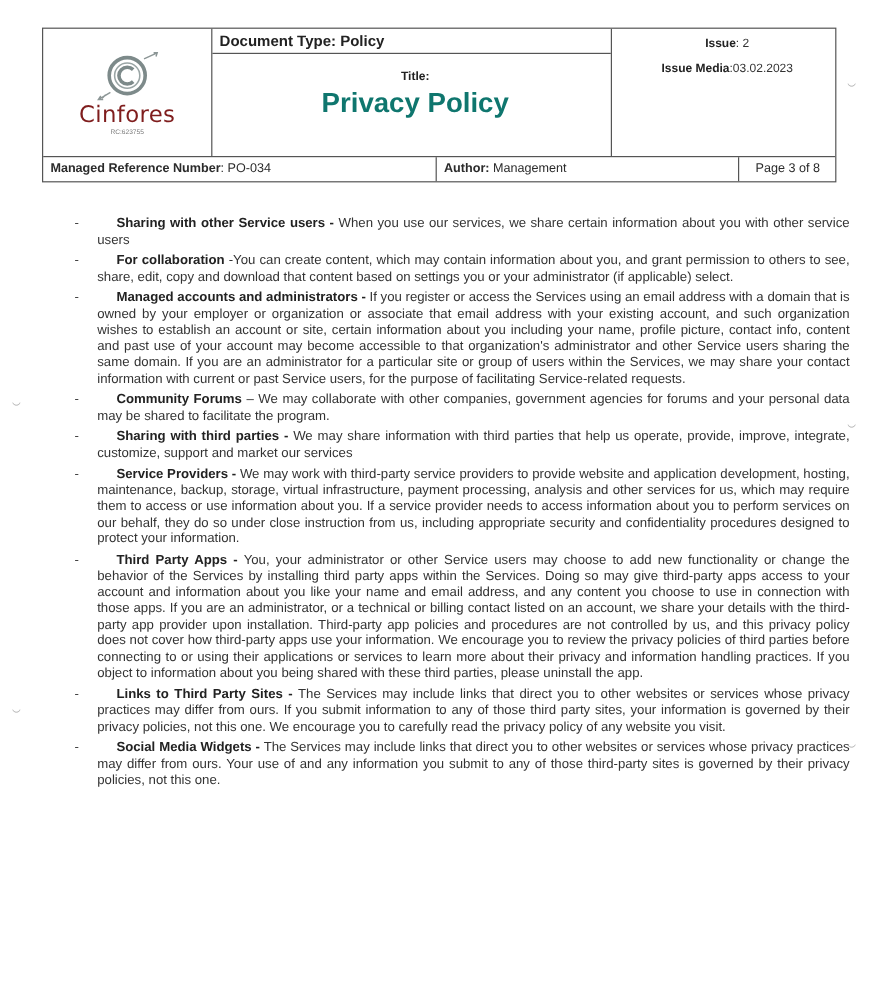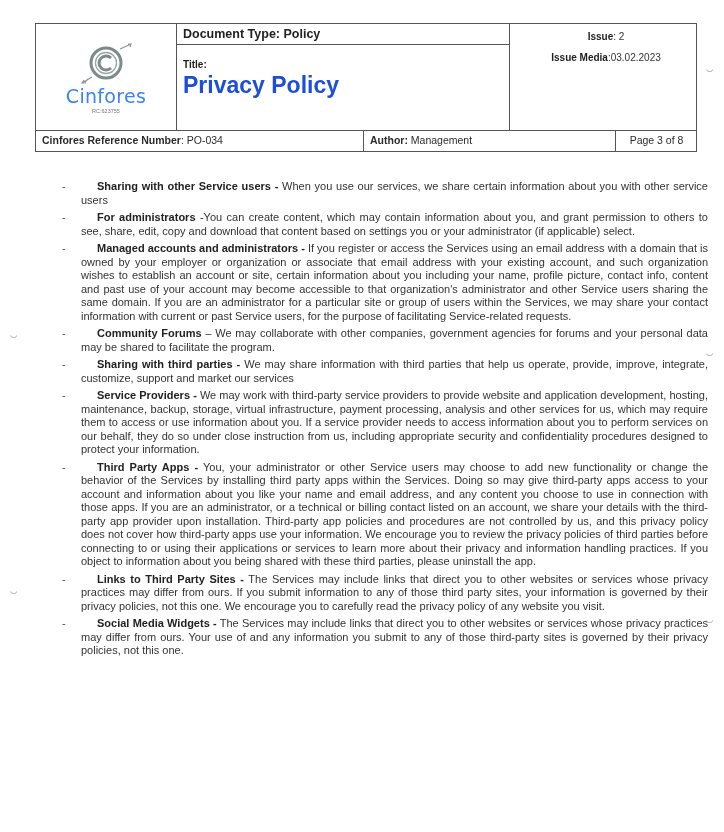--- a/index.html
+++ b/index.html
@@ -4,27 +4,27 @@
 <style>
   html, body { margin: 0; padding: 0; }
   body {
     width: 724px; height: 832px; background: #ffffff; position: relative; overflow: hidden;
     font-family: "Liberation Sans", sans-serif; color: #2b2b2b;
   }
   .hdr { position: absolute; left: 35px; top: 23px; width: 662px; border: 1px solid #555; box-sizing: border-box; }
   .hdr-top { display: flex; height: 106px; border-bottom: 1px solid #555; }
   .logo-cell { width: 141px; border-right: 1px solid #555; display: flex; flex-direction: column; align-items: center; justify-content: center; box-sizing: border-box; }
   .logo-mark { width: 60px; height: 46px; position: relative; }
-  .logo-name { font-family: "DejaVu Sans", sans-serif; font-size: 19px; color: #3b82f6; letter-spacing: 0.3px; margin-top: -2px; }
+  .logo-name { font-family: "DejaVu Sans", sans-serif; font-size: 19px; color: #7f1d1d; letter-spacing: 0.3px; margin-top: -2px; }
   .logo-rc { font-size: 5.5px; color: #777; margin-top: 1px; }
   .mid-cell { width: 333px; border-right: 1px solid #555; display: flex; flex-direction: column; box-sizing: border-box; }
   .doc-type { height: 21px; border-bottom: 1px solid #555; font-weight: bold; font-size: 12.5px; padding: 3px 0 11px 6px; box-sizing: border-box; color: #222; }
-  .title-area { padding: 14px 0 0 6px; }
+  .title-area { padding: 14px 0 0 6px; text-align: center; }
   .title-label { font-size: 10px; font-weight: bold; color: #222; }
-  .title-value { font-size: 23px; font-weight: bold; color: #1d4ed8; margin-top: 2px; }
+  .title-value { font-size: 23px; font-weight: bold; color: #0f766e; margin-top: 2px; }
   .right-cell { flex: 1; padding: 6px 0 0 6px; box-sizing: border-box; }
   .meta { font-size: 10px; color: #333; height: 21px; line-height: 14px; text-align: center; }
   .meta b { color: #222; }
   .hdr-bot { display: flex; height: 20px; font-size: 10.5px; }
   .hdr-bot > div { padding: 3px 0 0 6px; box-sizing: border-box; }
   .ref { width: 328px; border-right: 1px solid #555; }
   .author { width: 252px; border-right: 1px solid #555; }
   .page { flex: 1; text-align: center; padding-right: 5px !important; }
   .content { position: absolute; left: 62px; top: 180px; width: 646px; }
   .item { display: flex; margin-bottom: 4px; }
@@ -60,34 +60,34 @@
         <div class="title-label">Title:</div>
         <div class="title-value">Privacy Policy</div>
       </div>
     </div>
     <div class="right-cell">
       <div class="meta"><b>Issue</b><span>: 2</span></div>
       <div class="meta"><b>Issue Media</b><span>:03.02.2023</span></div>
     </div>
   </div>
   <div class="hdr-bot">
-    <div class="ref"><b>Cinfores Reference Number</b><span>:  PO-034</span></div>
+    <div class="ref"><b>Managed Reference Number</b><span>:  PO-034</span></div>
     <div class="author"><b>Author:</b><span> Management</span></div>
     <div class="page">Page 3 of 8</div>
   </div>
 </div>
 
 <div class="content">
   <div class="item">
     <span class="dash">-</span>
     <div class="txt"><b>Sharing with other Service users -</b><span> When you use our services, we share certain information about you with other service users</span></div>
   </div>
   <div class="item">
     <span class="dash">-</span>
-    <div class="txt"><b>For administrators</b><span> -You can create content, which may contain information about you, and grant permission to others to see, share, edit, copy and download that content based on settings you or your administrator (if applicable) select.</span></div>
+    <div class="txt"><b>For collaboration</b><span> -You can create content, which may contain information about you, and grant permission to others to see, share, edit, copy and download that content based on settings you or your administrator (if applicable) select.</span></div>
   </div>
   <div class="item">
     <span class="dash">-</span>
     <div class="txt"><b>Managed accounts and administrators -</b><span> If you register or access the Services using an email address with a domain that is owned by your employer or organization or associate that email address with your existing account, and such organization wishes to establish an account or site, certain information about you including your name, profile picture, contact info, content and past use of your account may become accessible to that organization's administrator and other Service users sharing the same domain.  If you are an administrator for a particular site or group of users within the Services, we may share your contact information with current or past Service users, for the purpose of facilitating Service-related requests.</span></div>
   </div>
   <div class="item">
     <span class="dash">-</span>
     <div class="txt"><b>Community Forums</b><span> – We may collaborate with other companies, government agencies for forums and your personal data may be shared to facilitate the program.</span></div>
   </div>
   <div class="item">

